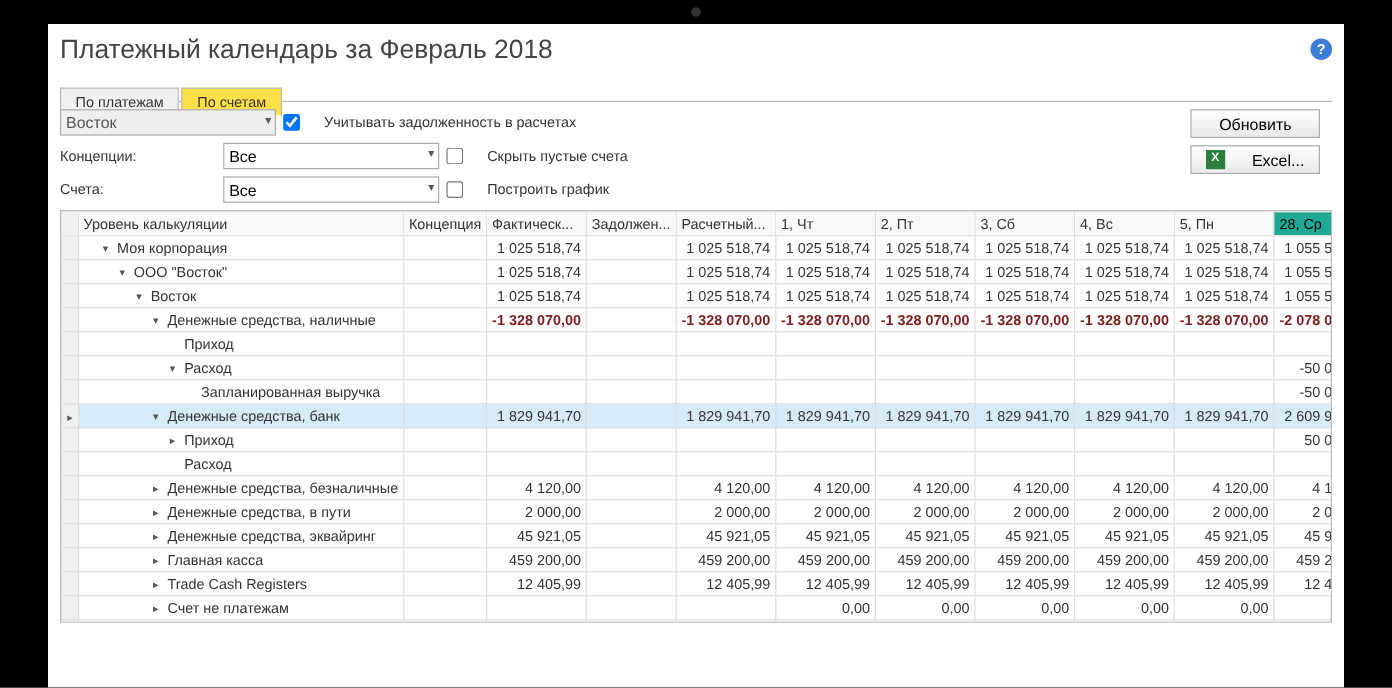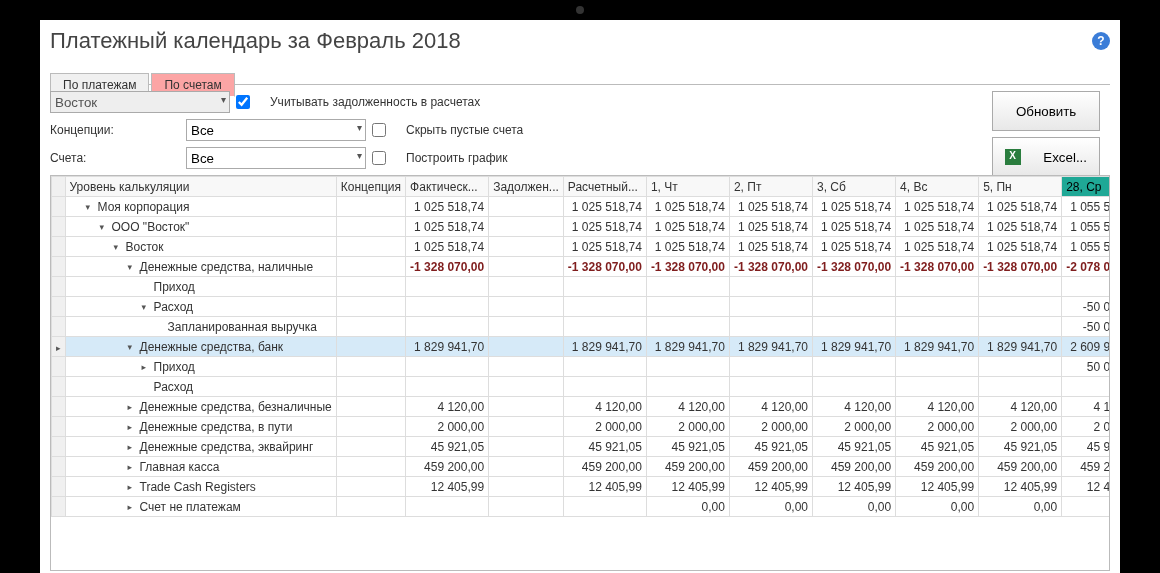--- a/index.html
+++ b/index.html
@@ -7,40 +7,40 @@
 .device { background: #000; padding: 20px 40px 0 40px; border-radius: 20px 20px 0 0; width: 1160px; height: 573px; position: relative; }
 .camera { width: 8px; height: 8px; background: #333; border-radius: 50%; position: absolute; top: 6px; left: 50%; transform: translateX(-50%); }
 .screen { background: #fff; width: 100%; height: 100%; padding: 8px 10px; overflow: hidden; }
 
 .header { display: flex; align-items: center; justify-content: space-between; margin-bottom: 6px; }
 .title { font-size: 22px; font-weight: 300; color: #444; }
 .help-icon { width: 18px; height: 18px; border-radius: 50%; background: #3b7dd8; color: #fff; display: flex; align-items: center; justify-content: center; font-weight: bold; font-size: 12px; cursor: pointer; }
 
 .tabs { display: flex; border-bottom: 1px solid #bbb; margin-bottom: 6px; }
 .tab { padding: 4px 12px; border: 1px solid #bbb; border-bottom: none; background: #f0f0f0; cursor: pointer; margin-right: 2px; position: relative; top: 13px; }
-.tab.active { background: #fca5a5; border-bottom: 1px solid #fff; }
+.tab.active { background: #fde047; border-bottom: 1px solid #fff; }
 
 .filters { margin-bottom: 4px; }
 .filter-row { display: flex; align-items: center; margin-bottom: 6px; gap: 6px; }
 .label { width: 130px; color: #333; }
 .select { height: 22px; border: 1px solid #aaa; background: #fff; padding: 0 20px 0 4px; appearance: none; position: relative; }
 .select-wrap { position: relative; display: inline-block; }
 .select-wrap::after { content: "▾"; position: absolute; right: 4px; top: 3px; font-size: 10px; color: #555; pointer-events: none; }
 .date-input { height: 22px; border: 1px solid #aaa; padding: 0 4px; width: 90px; }
 .date-input[disabled] { background: #eee; color: #888; }
 .nav-btn { height: 22px; width: 26px; border: 1px solid #aaa; background: #f5f5f5; cursor: pointer; font-size: 10px; }
-.btn { height: 40px; padding: 0 18px; border: 1px solid #aaa; background: linear-gradient(#fff,#e8e8e8); cursor: pointer; }
+.btn { height: 24px; padding: 0 18px; border: 1px solid #aaa; background: linear-gradient(#fff,#e8e8e8); cursor: pointer; }
 .btn-excel { display: flex; align-items: center; gap: 22px; padding: 0 12px; }
 .excel-icon { width: 16px; height: 16px; background: #2a7d3e; position: relative; }
 .excel-icon::after { content: "X"; color: #fff; font-size: 10px; font-weight: bold; position: absolute; left: 4px; top: 1px; }
 .right-buttons { position: absolute; right: 10px; display: flex; flex-direction: column; gap: 6px; }
 .check { display: flex; align-items: center; gap: 20px; }
 .check input { width: 14px; height: 14px; }
 
-.grid-wrap { position: relative; overflow: auto; border: 1px solid #bbb; height: 396px; }
+.grid-wrap { position: relative; overflow: auto; border: 1px solid #bbb; height: 344px; }
 table { border-collapse: collapse; width: 100%; font-size: 12px; }
 th, td { border: 1px solid #ddd; padding: 2px 4px; white-space: nowrap; height: 20px; }
 th { background: #f8f8f8; font-weight: normal; text-align: left; position: sticky; top: 0; }
 th.highlight { background: #1fa896; color: #000000; }
 td.num { text-align: right; }
 td.neg { color: #7f1d1d; font-weight: bold; }
 .tree-cell { display: flex; align-items: center; gap: 2px; }
 .tree-toggle { width: 10px; display: inline-block; font-size: 9px; color: #555; cursor: pointer; }
 .tree-indent { display: inline-block; }
 .row-hi { background: #d6eaf8; }

